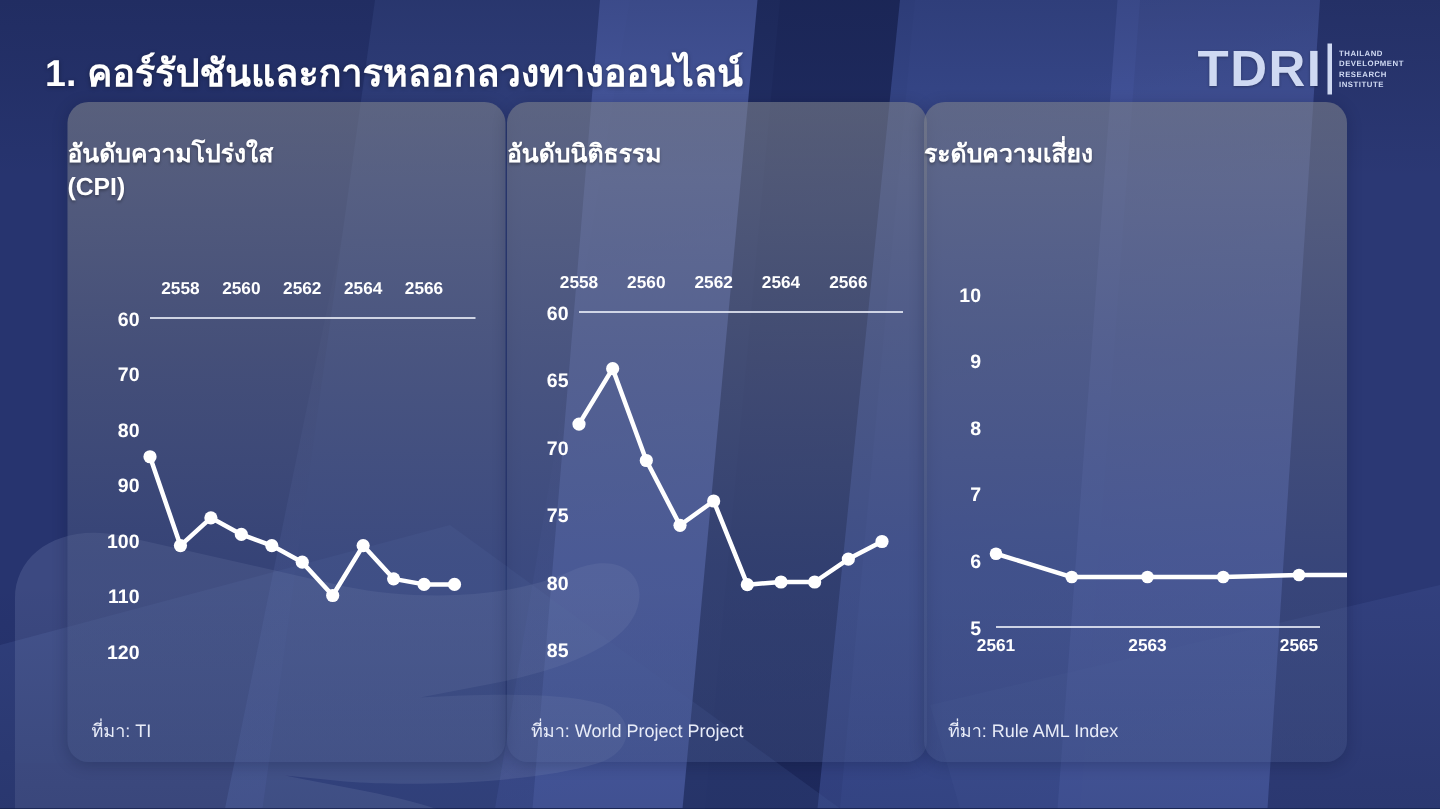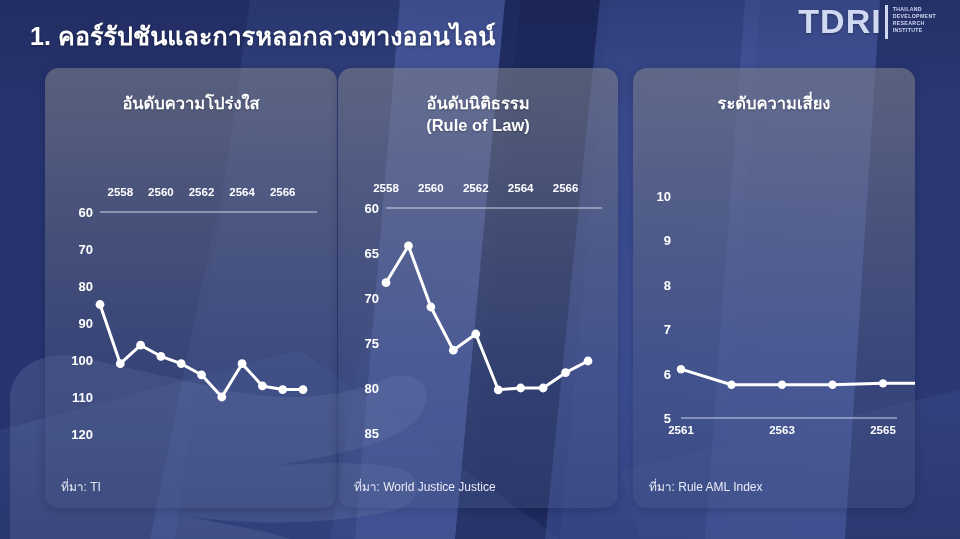--- a/index.html
+++ b/index.html
@@ -34,29 +34,29 @@
   .bg-hand svg{width:100%;height:100%;display:block;}
 
   .bg-sheen{
     position:absolute;inset:0;
     background:linear-gradient(180deg,rgba(12,20,52,.22) 0%,rgba(12,20,52,0) 22%,rgba(12,20,52,0) 72%,rgba(12,20,52,.18) 100%);
     pointer-events:none;
   }
 
   
   .title{
-    position:absolute;left:30px;top:16px;
+    position:absolute;left:30px;top:28px;
     font-size:25px;font-weight:bold;color:#ffffff;
     letter-spacing:.1px;
     text-shadow:0 1px 3px rgba(0,0,0,.35);
     white-space:nowrap;
   }
   .logo{
-    position:absolute;right:24px;top:4px;
-    display:flex;align-items:flex-start;
+    position:absolute;right:24px;top:28px;
+    display:flex;align-items:center;
   }
   .logo-mark{
     font-size:34px;font-weight:bold;color:#cfd9f2;
     letter-spacing:1px;line-height:1;
     text-shadow:0 1px 2px rgba(0,0,0,.3);
   }
   .logo-bar{
     width:3px;height:34px;background:#cfd9f2;margin:1px 5px 0 3px;
   }
   .logo-lines{
@@ -75,25 +75,25 @@
   .panel{
     position:absolute;
     top:68px;height:440px;
     border-radius:14px;
     background:linear-gradient(180deg,rgba(120,124,136,.62) 0%,rgba(96,104,130,.52) 38%,rgba(74,88,130,.42) 70%,rgba(68,84,132,.36) 100%);
     box-shadow:0 2px 10px rgba(6,12,35,.22);
     overflow:hidden;
   }
   #panel-1{left:45px;width:292px;}
   #panel-2{left:338px;width:280px;}
-  #panel-3{left:633px;width:282px;}
+  #panel-3{left:616px;width:282px;}
 
   .panel-title{
     position:absolute;left:0;right:0;top:24px;
-    text-align:center;
+    text-align:left;
     font-size:16.5px;font-weight:bold;color:#ffffff;
     line-height:22px;
     text-shadow:0 1px 2px rgba(0,0,0,.3);
   }
   .panel-title .sub{display:block;}
 
   .panel-source{
     position:absolute;left:16px;bottom:12px;
     font-size:12px;color:#e8ecf8;
     white-space:nowrap;
@@ -167,20 +167,21 @@
       <span>RESEARCH</span>
       <span>INSTITUTE</span>
     </div>
   </div>
 
   <div class="panels">
 
     <div class="panel" id="panel-1">
       <div class="panel-title">
         <span>อันดับความโปร่งใส</span>
+        <span class="sub">(CPI)</span>
       </div>
       <div class="plot" id="plot-0">
           <svg viewBox="0 0 292 440" preserveAspectRatio="none">
             <text x="48" y="149" class="tick" text-anchor="end">60</text>
             <text x="48" y="186" class="tick" text-anchor="end">70</text>
             <text x="48" y="223" class="tick" text-anchor="end">80</text>
             <text x="48" y="260" class="tick" text-anchor="end">90</text>
             <text x="48" y="297" class="tick" text-anchor="end">100</text>
             <text x="48" y="334" class="tick" text-anchor="end">110</text>
             <text x="48" y="371" class="tick" text-anchor="end">120</text>
@@ -203,21 +204,20 @@
             <circle cx="237.70000000000002" cy="321.6" r="4.4" class="series-dot"></circle>
             <circle cx="258" cy="321.6" r="4.4" class="series-dot"></circle>
           </svg>
         </div>
       <div class="panel-source">ที่มา: TI</div>
     </div>
 
     <div class="panel" id="panel-2">
       <div class="panel-title">
         <span>อันดับนิติธรรม</span>
-        <span class="sub">(Rule of Law)</span>
       </div>
       <div class="plot" id="plot-1">
           <svg viewBox="0 0 280 440" preserveAspectRatio="none">
             <text x="41" y="145" class="tick" text-anchor="end">60</text>
             <text x="41" y="190" class="tick" text-anchor="end">65</text>
             <text x="41" y="235" class="tick" text-anchor="end">70</text>
             <text x="41" y="280" class="tick" text-anchor="end">75</text>
             <text x="41" y="325" class="tick" text-anchor="end">80</text>
             <text x="41" y="370" class="tick" text-anchor="end">85</text>
             <line x1="48" y1="140" x2="264" y2="140" class="axisline"></line>
@@ -232,21 +232,21 @@
             <circle cx="92.88888888888889" cy="239" r="4.4" class="series-dot"></circle>
             <circle cx="115.33333333333333" cy="282.2" r="4.4" class="series-dot"></circle>
             <circle cx="137.77777777777777" cy="266" r="4.4" class="series-dot"></circle>
             <circle cx="160.22222222222223" cy="321.80000000000007" r="4.4" class="series-dot"></circle>
             <circle cx="182.66666666666666" cy="320" r="4.4" class="series-dot"></circle>
             <circle cx="205.11111111111111" cy="320" r="4.4" class="series-dot"></circle>
             <circle cx="227.55555555555554" cy="304.69999999999993" r="4.4" class="series-dot"></circle>
             <circle cx="250" cy="293" r="4.4" class="series-dot"></circle>
           </svg>
         </div>
-      <div class="panel-source">ที่มา: World Justice Justice</div>
+      <div class="panel-source">ที่มา: World Project Project</div>
     </div>
 
     <div class="panel" id="panel-3">
       <div class="panel-title">
         <span>ระดับความเสี่ยง</span>
       </div>
       <div class="plot" id="plot-2">
           <svg viewBox="0 0 282 440" preserveAspectRatio="none">
             <text x="38" y="133" class="tick" text-anchor="end">10</text>
             <text x="38" y="177.4" class="tick" text-anchor="end">9</text>

